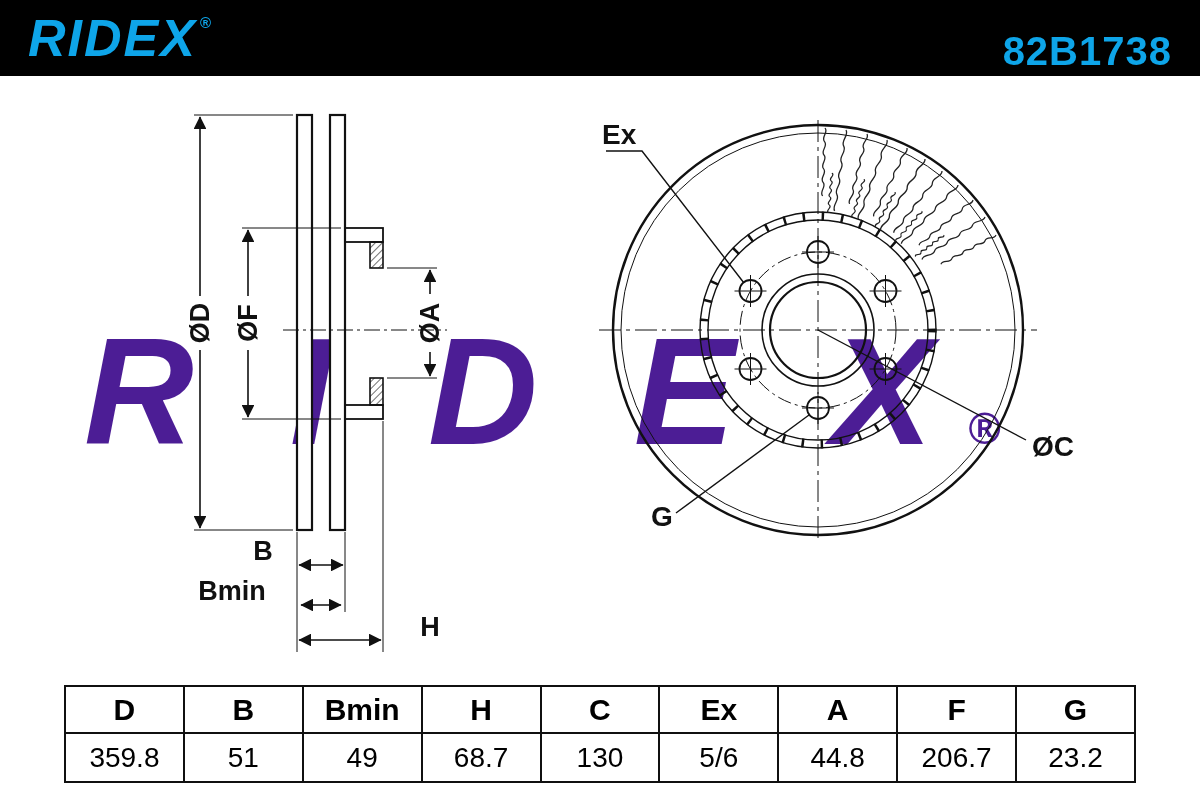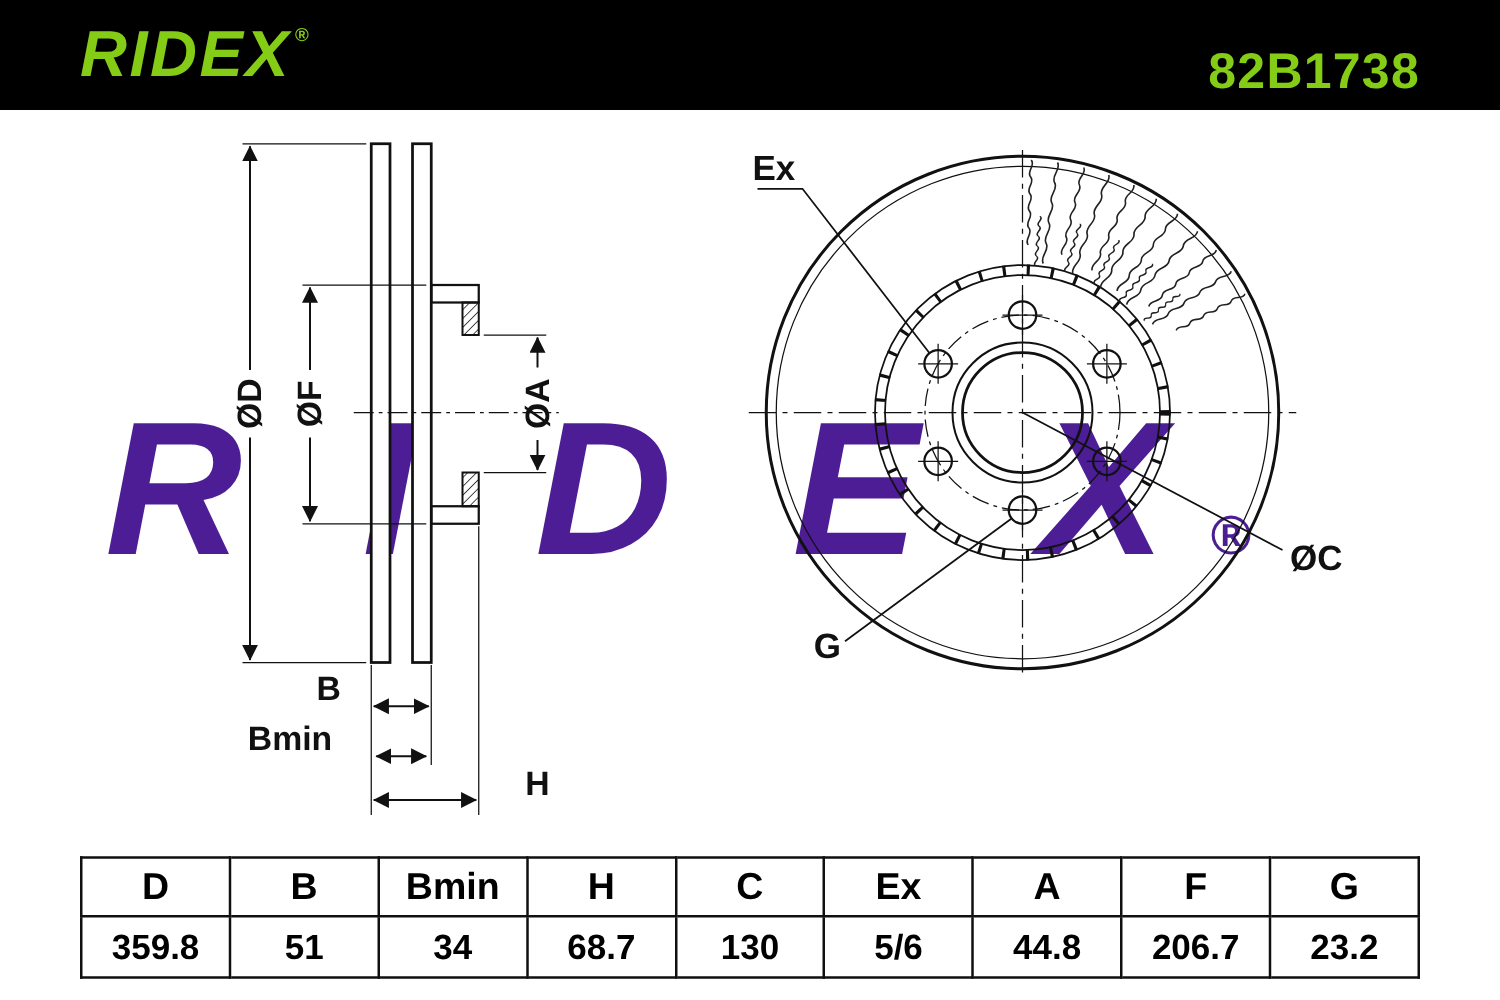--- a/index.html
+++ b/index.html
@@ -4,23 +4,23 @@
 <style>
   html,body{margin:0;padding:0;}
   body{
     width:1200px;height:800px;background:#ffffff;
     font-family:"Liberation Sans",sans-serif;
     position:relative;overflow:hidden;
   }
   .page{position:absolute;inset:0;}
   
   .header{
-    position:absolute;top:0;left:0;width:1200px;height:88px;
+    position:absolute;top:0;left:0;width:1200px;height:76px;
     background:#000;display:flex;align-items:center;justify-content:space-between;
-    box-sizing:border-box;padding:0 64px;color:#84cc16;z-index:3;
+    box-sizing:border-box;padding:0 28px;color:#0ea5e9;z-index:3;
   }
   .logo{font-size:52px;font-weight:900;font-style:italic;letter-spacing:2px;line-height:1;}
   .logo .reg{font-size:15px;font-style:normal;vertical-align:28px;margin-left:3px;font-weight:700;}
   .part-number{font-size:40px;font-weight:700;letter-spacing:1px;margin-top:27px;}
   
   .drawing{position:absolute;top:80px;left:0;width:1200px;height:605px;}
   .watermark{
     position:absolute;left:84px;top:235px;z-index:0;
     font-size:152px;font-weight:800;font-style:italic;
     letter-spacing:96px;color:#4c1d95;white-space:nowrap;line-height:1;
@@ -30,21 +30,21 @@
   .drawing svg{position:absolute;top:0;left:0;z-index:1;}
   
   .dim-table{
     position:absolute;top:685px;left:64px;width:1072px;z-index:2;
     border-collapse:collapse;table-layout:fixed;background:transparent;
   }
   .dim-table th,.dim-table td{
     border:2.5px solid #101010;text-align:center;vertical-align:middle;color:#000;
   }
   .dim-table th{height:43px;font-size:30px;font-weight:700;}
-  .dim-table td{height:45px;font-size:28px;font-weight:700;}
+  .dim-table td{height:45px;font-size:28px;font-weight:400;}
 </style>
 </head>
 <body>
 
 <div class="page">
 
   <div class="header">
     <div class="logo"><span>RIDEX</span><span class="reg">®</span></div>
     <div class="part-number">82B1738</div>
   </div>
@@ -177,21 +177,21 @@
         <th>Ex</th>
         <th>A</th>
         <th>F</th>
         <th>G</th>
       </tr>
     </thead>
     <tbody>
       <tr>
         <td>359.8</td>
         <td>51</td>
-        <td>34</td>
+        <td>49</td>
         <td>68.7</td>
         <td>130</td>
         <td>5/6</td>
         <td>44.8</td>
         <td>206.7</td>
         <td>23.2</td>
       </tr>
     </tbody>
   </table>
 

